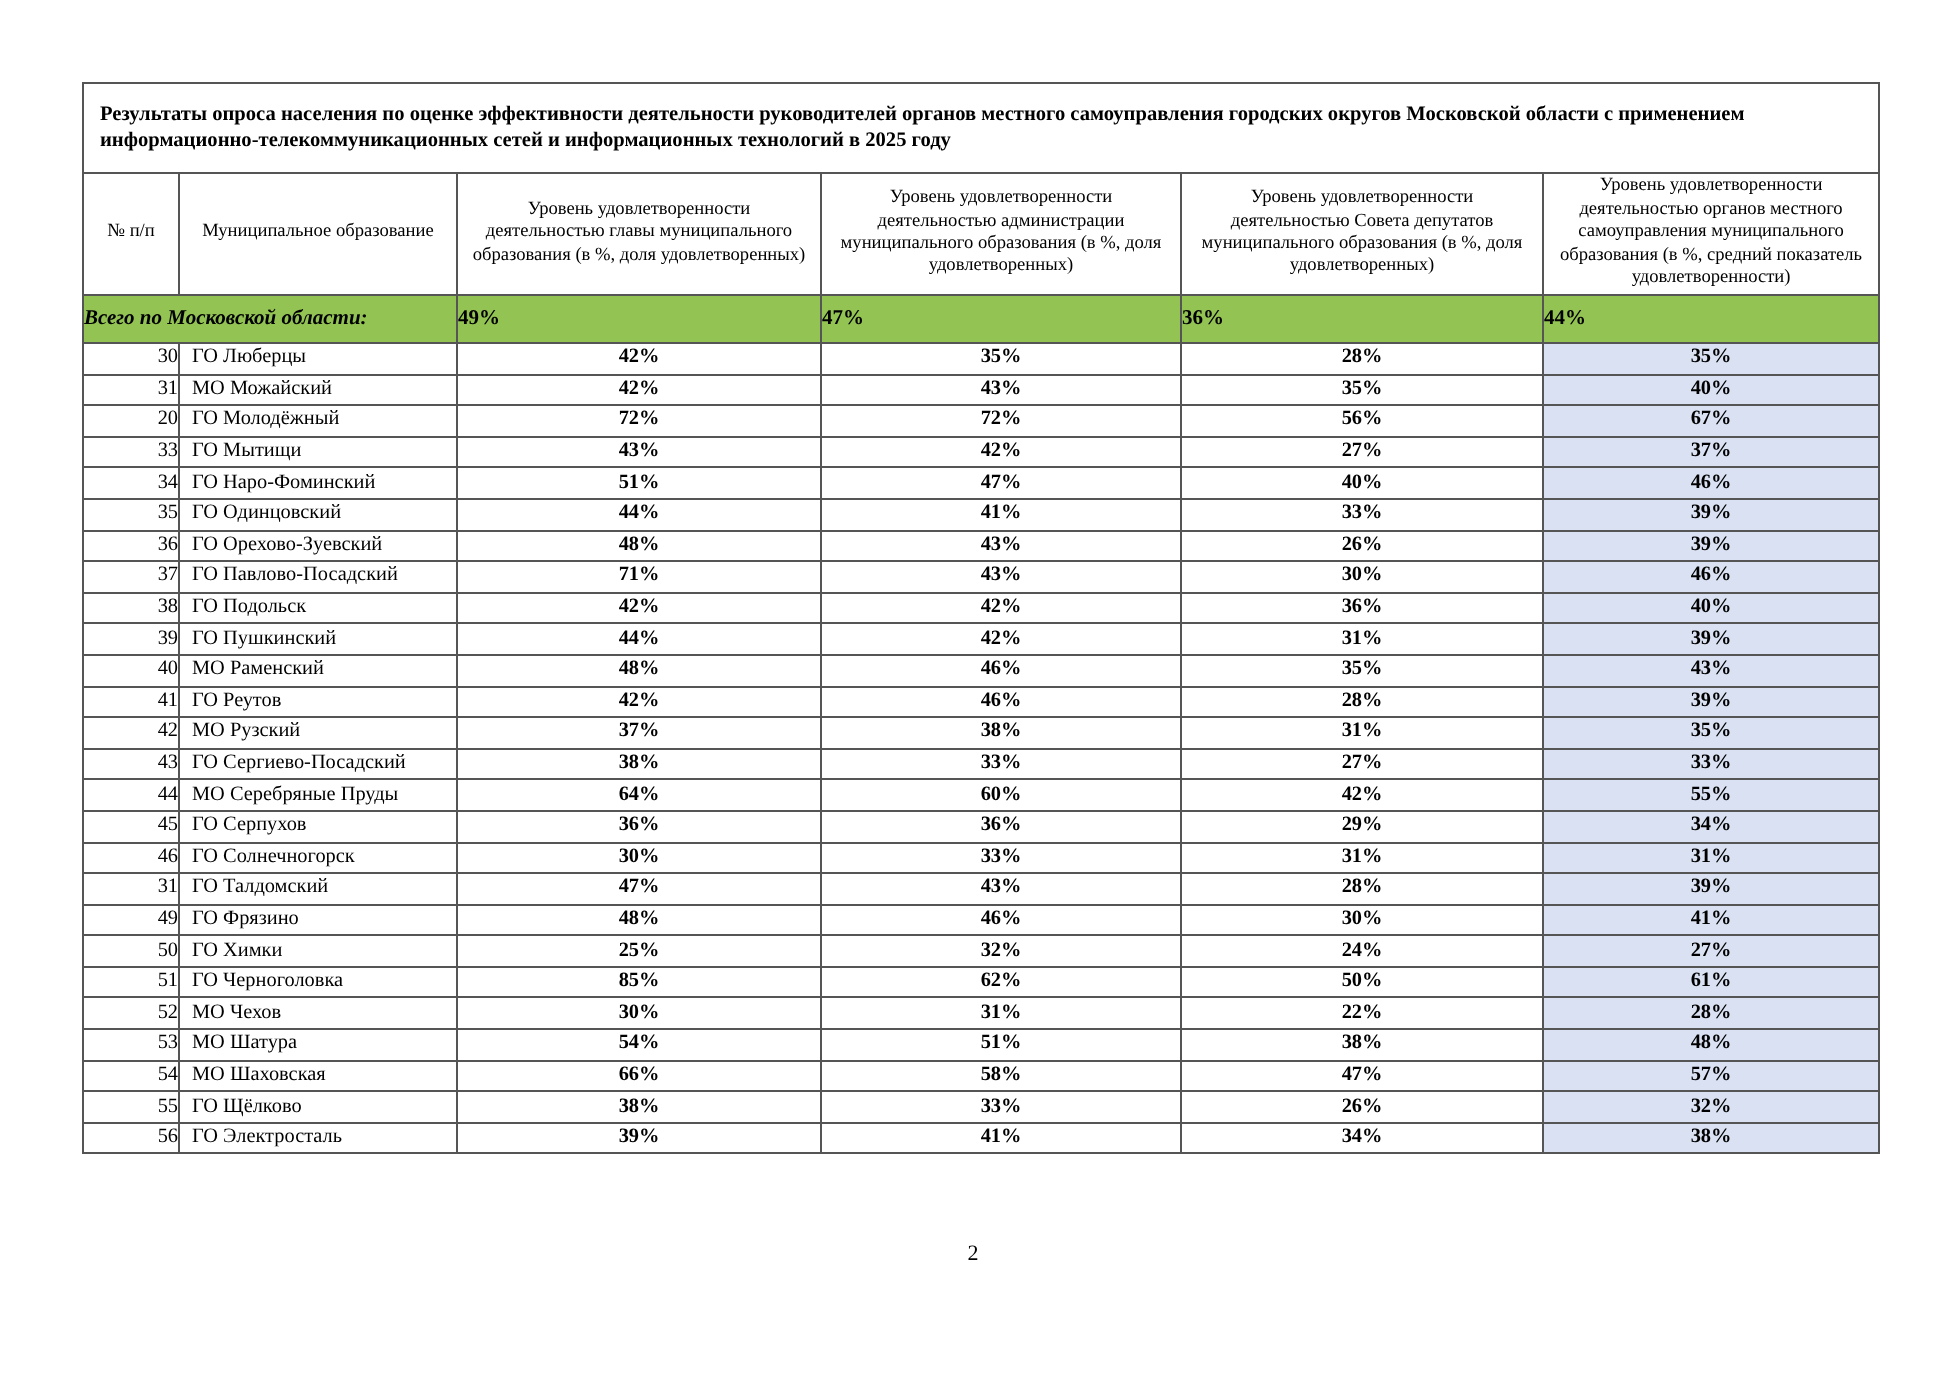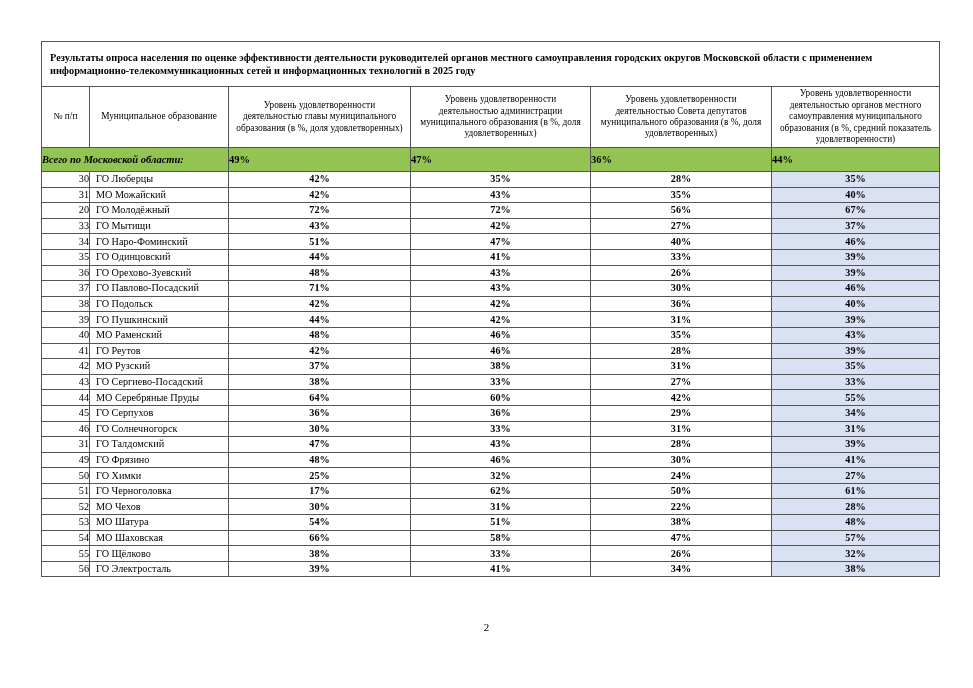--- a/index.html
+++ b/index.html
@@ -212,21 +212,21 @@
           <td class="num">50</td>
           <td class="name">ГО Химки</td>
           <td class="val">25%</td>
           <td class="val">32%</td>
           <td class="val">24%</td>
           <td class="val avg">27%</td>
         </tr>
         <tr class="row">
           <td class="num">51</td>
           <td class="name">ГО Черноголовка</td>
-          <td class="val">17%</td>
+          <td class="val">85%</td>
           <td class="val">62%</td>
           <td class="val">50%</td>
           <td class="val avg">61%</td>
         </tr>
         <tr class="row">
           <td class="num">52</td>
           <td class="name">МО Чехов</td>
           <td class="val">30%</td>
           <td class="val">31%</td>
           <td class="val">22%</td>

